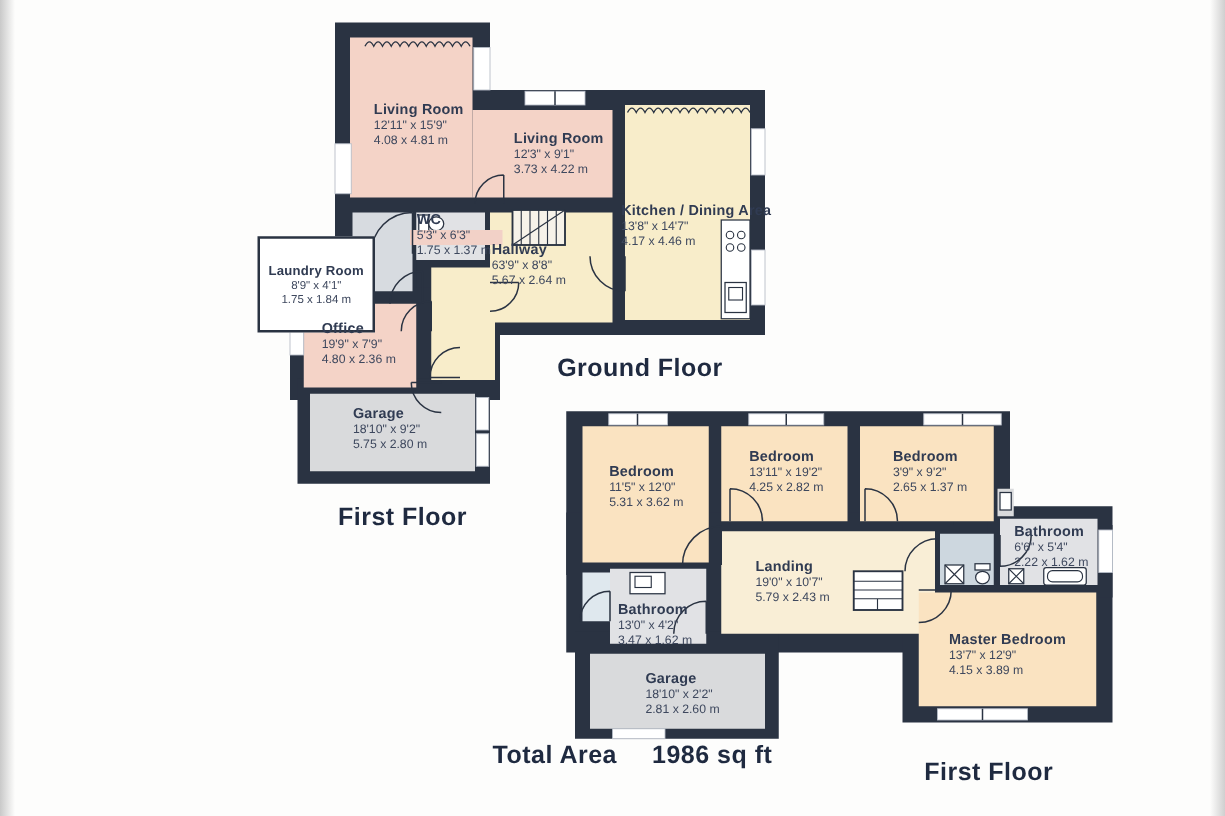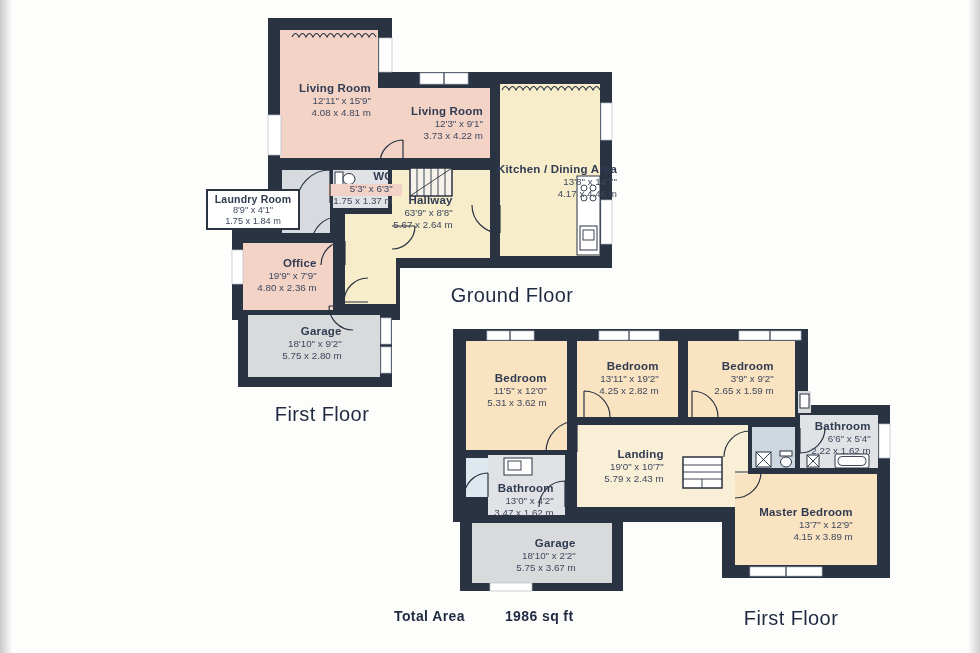--- a/index.html
+++ b/index.html
@@ -21,32 +21,32 @@
   .rm-laundry{fill:var(--laundry)} .rm-lobby{fill:var(--lobby)} .rm-closet{fill:var(--closet)}
   .win{fill:#ffffff;stroke:#b6bcc6;stroke-width:.7}
   .door{fill:none;stroke:var(--wall);stroke-width:1.2}
   .fix{fill:#ffffff;stroke:var(--wall);stroke-width:1}
   .fixl{fill:none;stroke:var(--wall);stroke-width:.9}
   .wavy{fill:none;stroke:var(--wall);stroke-width:1.1}
   .tick{stroke:var(--wall);stroke-width:1.2}
   .stair{fill:var(--stairfill);stroke:var(--wall);stroke-width:1.5}
   .stair2{fill:#ffffff;stroke:var(--wall);stroke-width:1.5}
   .chip{fill:var(--chip)}
-  .room-label{position:absolute;transform:translateX(-50%);text-align:right;
+  .room-label{position:absolute;transform:translateX(-50%);text-align:left;
               white-space:nowrap;color:var(--text)}
   .rname{font-size:11.5px;font-weight:700;line-height:13px;letter-spacing:.2px}
   .rdim{font-size:9.8px;line-height:11.5px;font-weight:400;color:var(--dim)}
   .callout{position:absolute;left:206px;top:189px;width:90px;background:#fff;
-           border:2px solid var(--wall);text-align:center;padding:2px 0;color:var(--text)}
+           border:2px solid var(--wall);text-align:center;padding:20px 0;color:var(--text)}
   .callout .rname{font-size:10.5px;line-height:12px}
   .callout .rdim{font-size:9.2px;line-height:10.5px}
   .floor-title{position:absolute;transform:translateX(-50%);font-size:20px;
-               font-weight:400;color:var(--title);letter-spacing:.4px;white-space:nowrap}
-  .total-area{position:absolute;left:394px;top:608px;display:flex;gap:40px;
-              font-size:14px;font-weight:700;color:var(--title);letter-spacing:.4px}
+               font-weight:700;color:var(--title);letter-spacing:.4px;white-space:nowrap}
+  .total-area{position:absolute;left:394px;top:593px;display:flex;gap:28px;
+              font-size:20px;font-weight:700;color:var(--title);letter-spacing:.4px}
 </style>
 </head>
 <body>
 
 <div class="edge left"></div>
 <div class="edge right"></div>
 
 <svg width="980" height="653" viewBox="0 0 980 653">
 
   <g>
@@ -232,41 +232,41 @@
   <div class="rdim">5.31 x 3.62 m</div>
 </div>
 <div class="room-label" style="left:629px;top:360px">
   <div class="rname">Bedroom</div>
   <div class="rdim">13'11" x 19'2"</div>
   <div class="rdim">4.25 x 2.82 m</div>
 </div>
 <div class="room-label" style="left:744px;top:360px">
   <div class="rname">Bedroom</div>
   <div class="rdim">3'9" x 9'2"</div>
-  <div class="rdim">2.65 x 1.59 m</div>
+  <div class="rdim">2.65 x 1.37 m</div>
 </div>
 <div class="room-label" style="left:841px;top:420px">
   <div class="rname">Bathroom</div>
   <div class="rdim">6'6" x 5'4"</div>
   <div class="rdim">2.22 x 1.62 m</div>
 </div>
 <div class="room-label" style="left:634px;top:448px">
   <div class="rname">Landing</div>
   <div class="rdim">19'0" x 10'7"</div>
   <div class="rdim">5.79 x 2.43 m</div>
 </div>
 <div class="room-label" style="left:524px;top:482px">
   <div class="rname">Bathroom</div>
   <div class="rdim">13'0" x 4'2"</div>
   <div class="rdim">3.47 x 1.62 m</div>
 </div>
 <div class="room-label" style="left:546px;top:537px">
   <div class="rname">Garage</div>
   <div class="rdim">18'10" x 2'2"</div>
-  <div class="rdim">5.75 x 3.67 m</div>
+  <div class="rdim">2.81 x 2.60 m</div>
 </div>
 <div class="room-label" style="left:806px;top:506px">
   <div class="rname">Master Bedroom</div>
   <div class="rdim">13'7" x 12'9"</div>
   <div class="rdim">4.15 x 3.89 m</div>
 </div>
 
 <div class="floor-title" style="left:512px;top:284px">Ground Floor</div>
 <div class="floor-title" style="left:322px;top:403px">First Floor</div>
 <div class="floor-title" style="left:791px;top:607px">First Floor</div>

